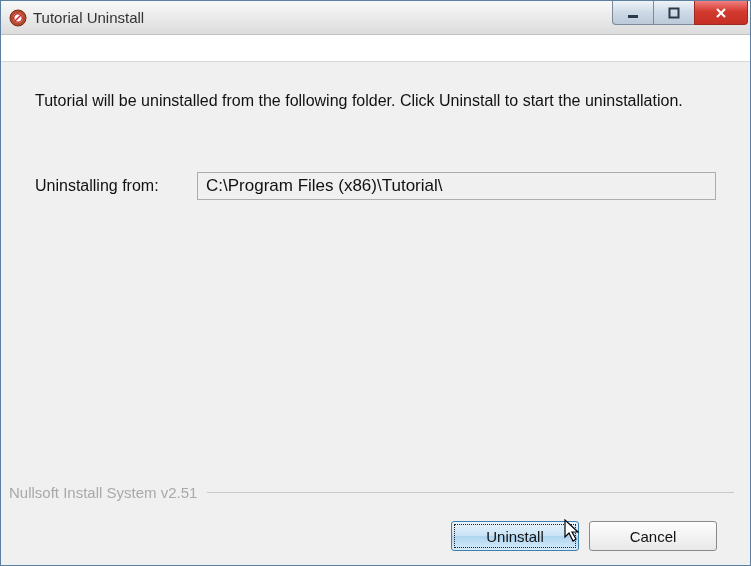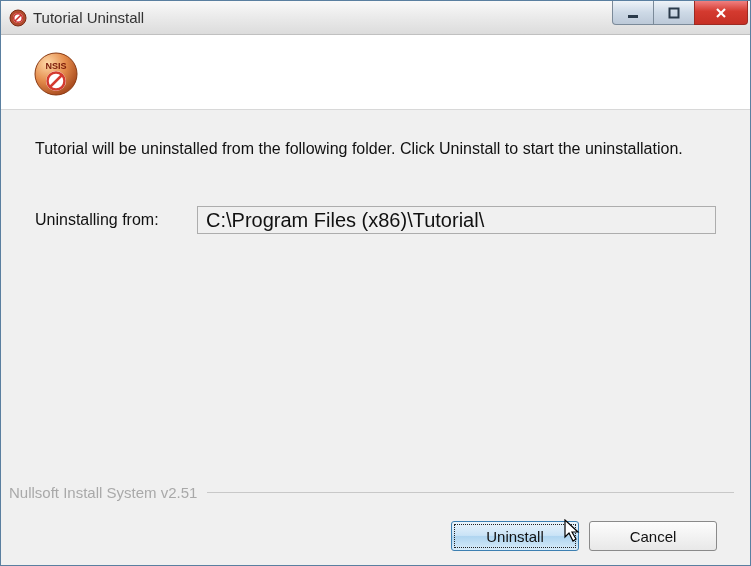--- a/index.html
+++ b/index.html
@@ -100,37 +100,37 @@
 
   .body {
     flex: 1 1 auto;
     background: #f0f0f0;
     padding: 30px 34px 0 34px;
     position: relative;
   }
   .desc {
     font-size: 16px;
     color: #111;
-    margin-bottom: 48px;
+    margin-bottom: 62px;
   }
   .row {
     display: flex;
     align-items: center;
   }
   .row-label {
     width: 162px;
     font-size: 16px;
     color: #111;
   }
   .row-field {
     flex: 1 1 auto;
     height: 28px;
     border: 1px solid #adadad;
     background: #f0f0f0;
-    font-size: 20px;
+    font-size: 17px;
     color: #111;
     padding: 3px 8px;
     font-family: inherit;
   }
 
   .footer-brand {
     position: absolute;
     left: 8px;
     bottom: 64px;
     right: 16px;
@@ -210,36 +210,20 @@
       <div class="win-btn close">
         <svg width="14" height="14">
           <line x1="3" y1="3" x2="11" y2="11" stroke="#fff" stroke-width="2.2"></line>
           <line x1="11" y1="3" x2="3" y2="11" stroke="#fff" stroke-width="2.2"></line>
         </svg>
       </div>
     </div>
   </div>
 
   <div class="header">
-    <span class="header-icon">
-      <svg viewBox="0 0 46 46">
-        <defs>
-          <radialGradient id="g1" cx="30%" cy="25%" r="80%">
-            <stop offset="0%" stop-color="#ffd9a8"></stop>
-            <stop offset="55%" stop-color="#e38a4a"></stop>
-            <stop offset="100%" stop-color="#a84a1e"></stop>
-          </radialGradient>
-        </defs>
-        <circle cx="23" cy="23" r="21" fill="url(#g1)" stroke="#8a3a12" stroke-width="1"></circle>
-        <text x="23" y="18" text-anchor="middle" font-size="9" font-weight="bold" fill="#7a1a0a" font-family="Arial">NSIS</text>
-        <circle cx="23" cy="30" r="10" fill="#fff"></circle>
-        <circle cx="23" cy="30" r="8.5" fill="none" stroke="#d43a2f" stroke-width="2.5"></circle>
-        <line x1="17" y1="36" x2="29" y2="24" stroke="#d43a2f" stroke-width="2.5"></line>
-      </svg>
-    </span>
   </div>
 
   <div class="body">
     <div class="desc">Tutorial will be uninstalled from the following folder. Click Uninstall to start the uninstallation.</div>
 
     <div class="row">
       <div class="row-label">Uninstalling from:</div>
       <input class="row-field" type="text" readonly="" value="C:\Program Files (x86)\Tutorial\" style="">
     </div>
 

